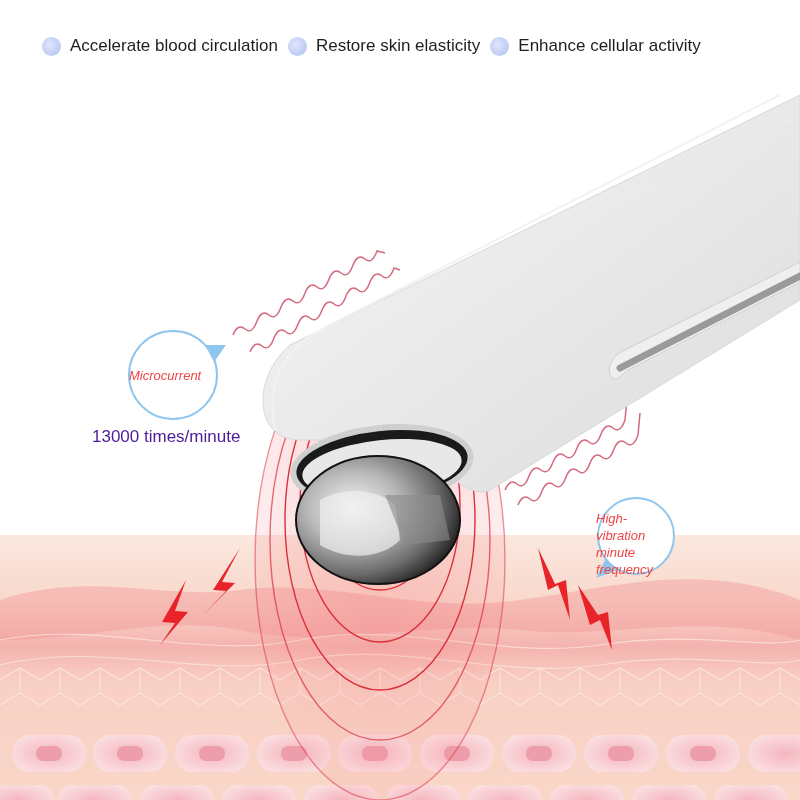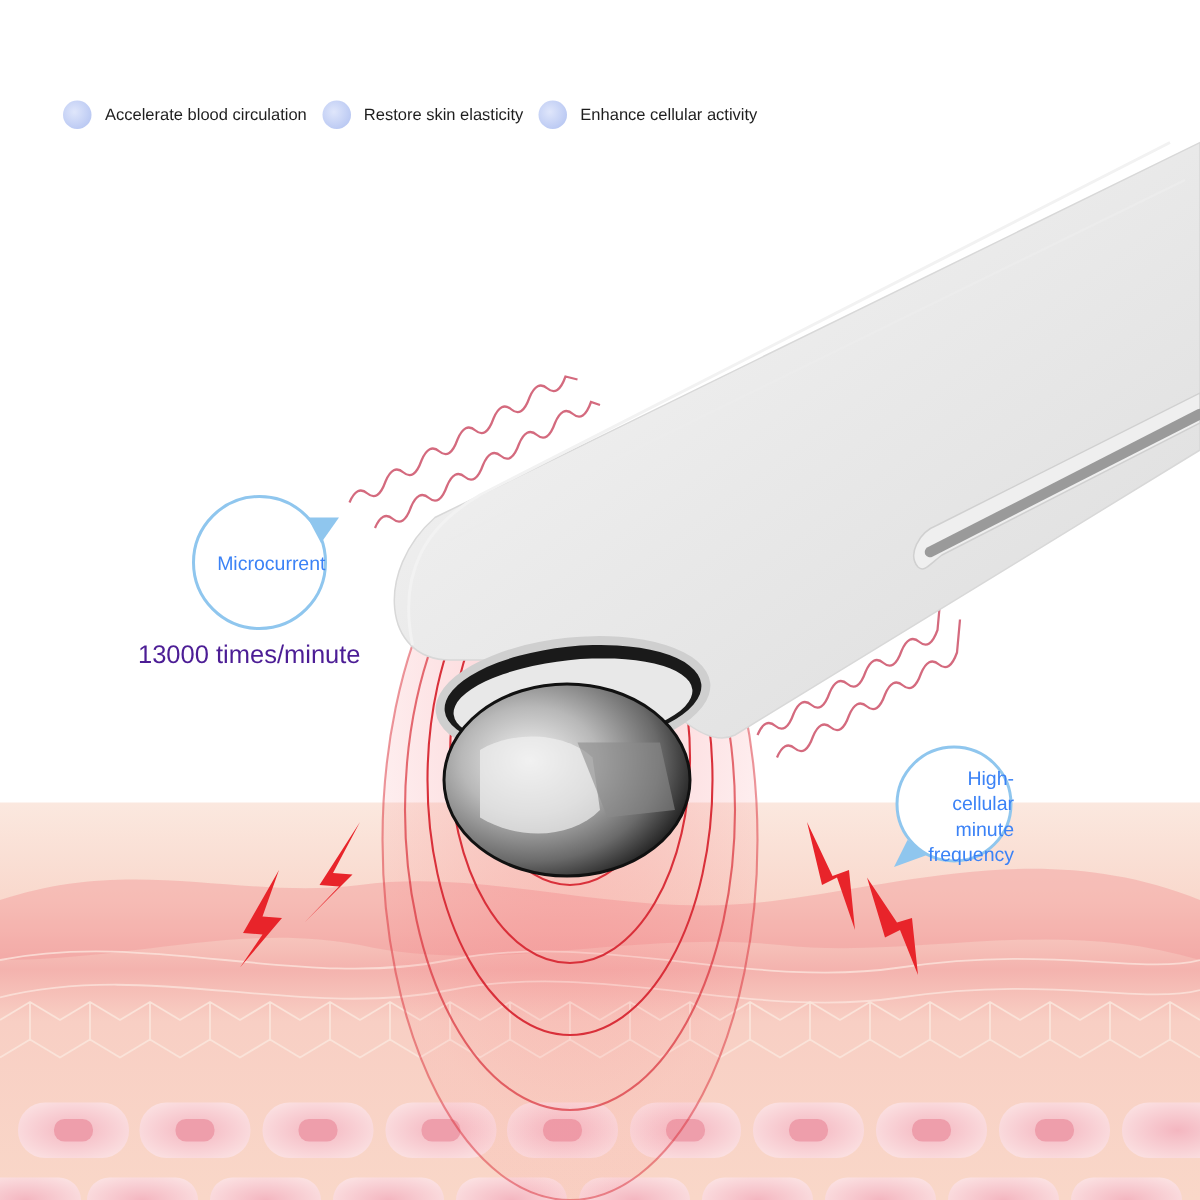--- a/index.html
+++ b/index.html
@@ -1,21 +1,21 @@
 <!DOCTYPE html>
 <html><head>
 <meta charset="utf-8">
 <style>
   html,body{margin:0;padding:0;}
   body{width:800px;height:800px;position:relative;overflow:hidden;background:#ffffff;font-family:"Liberation Sans",sans-serif;}
-  .features{position:absolute;top:36px;left:42px;display:flex;align-items:flex-start;gap:0;font-size:11px;color:#1e1e1e;margin-top:31px;}
+  .features{position:absolute;top:36px;left:42px;display:flex;align-items:flex-start;gap:0;font-size:17px;color:#1e1e1e;}
   .feature{display:flex;align-items:center;margin-right:10px;}
   .dot{width:19px;height:19px;border-radius:50%;background:radial-gradient(circle at 40% 40%,#dfe6fb,#aebff0);margin-right:9px;display:inline-block;}
   svg.scene{position:absolute;left:0;top:0;}
-  .bubble-text{position:absolute;text-align:right;color:#3b82f6;font-size:13px;line-height:17px;}
+  .bubble-text{position:absolute;text-align:left;color:#ef4444;font-size:13px;line-height:17px;font-style:italic;}
   .rate{position:absolute;left:92px;top:427px;font-size:17px;color:#4c1d95;}
 </style>
 </head>
 <body>
 
 <div class="features">
   <div class="feature">
     <span class="dot"></span>
     <span>Accelerate blood circulation</span>
   </div>
@@ -213,16 +213,16 @@
   <g>
     <circle cx="636" cy="536" r="38" fill="#ffffff" stroke="#8fc6ee" stroke-width="2"></circle>
     <path d="M605 560 L596 578 L618 570 Z" fill="#8fc6ee"></path>
   </g>
 </svg>
 
 <div class="bubble-text" style="left:129px;top:367px;width:88px;">Microcurrent</div>
 <div class="rate">13000 times/minute</div>
 <div class="bubble-text" style="left:596px;top:500px;width:80px;margin-top:10px;">
   <div>High-</div>
-  <div>cellular</div>
+  <div>vibration</div>
   <div>minute</div>
   <div>frequency</div>
 </div>
 
 </body></html>

